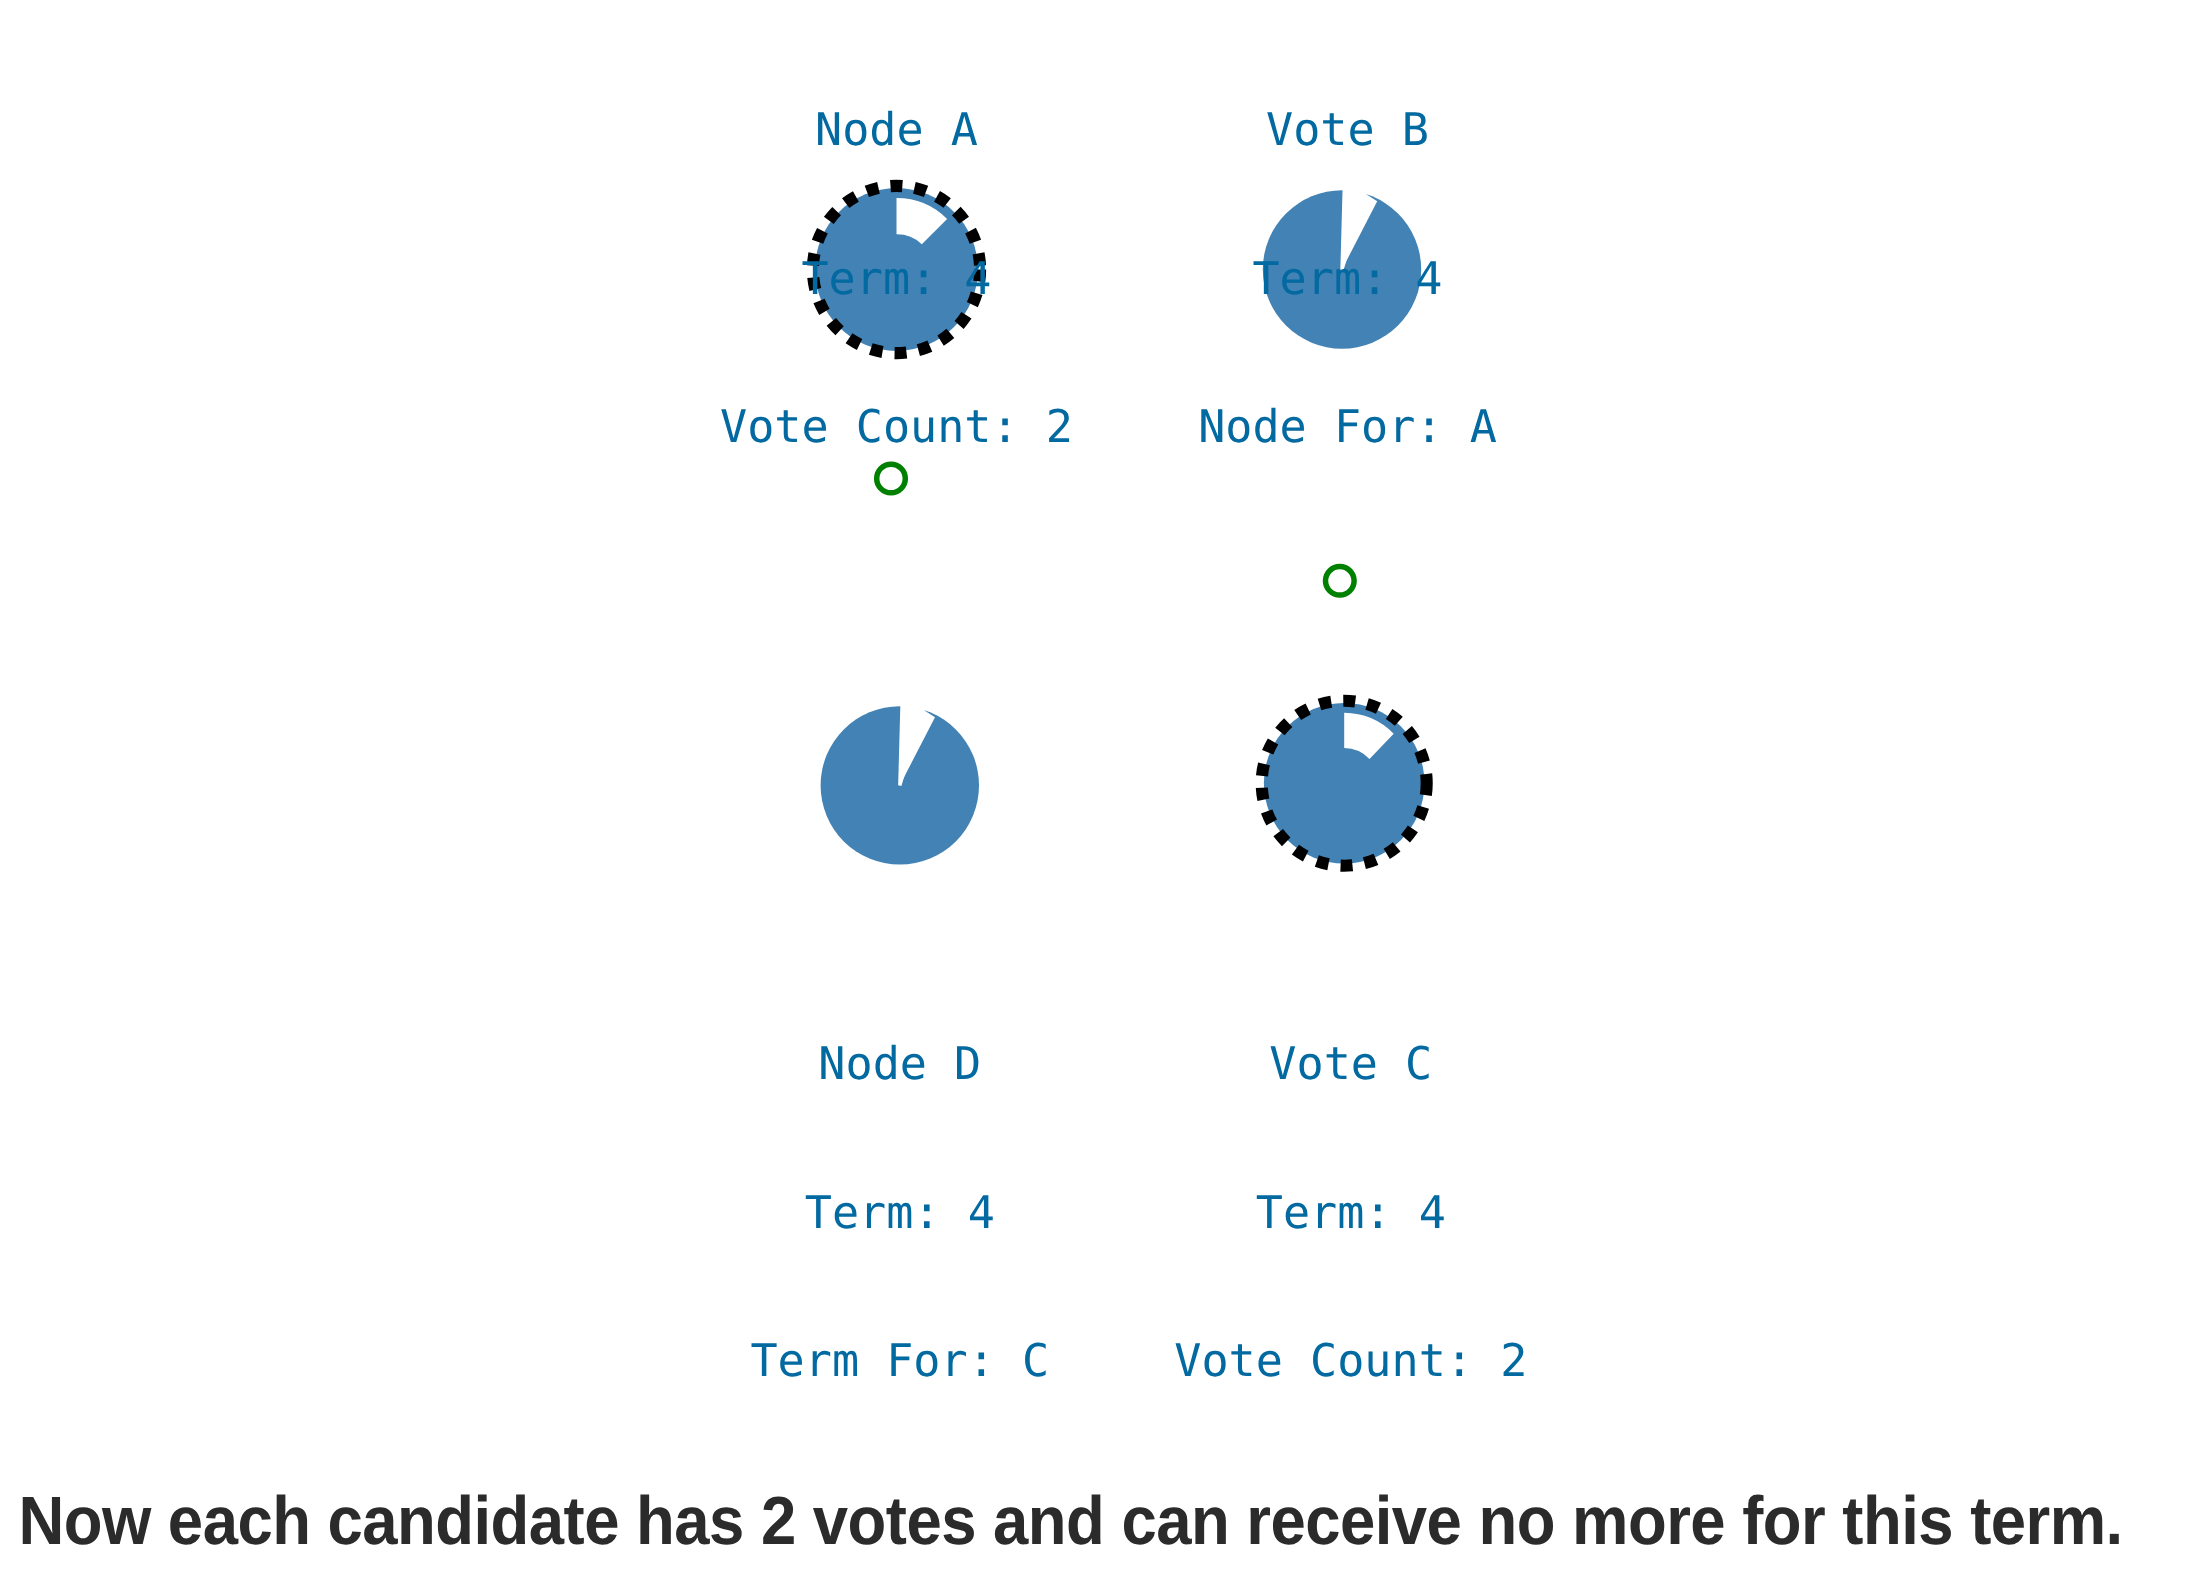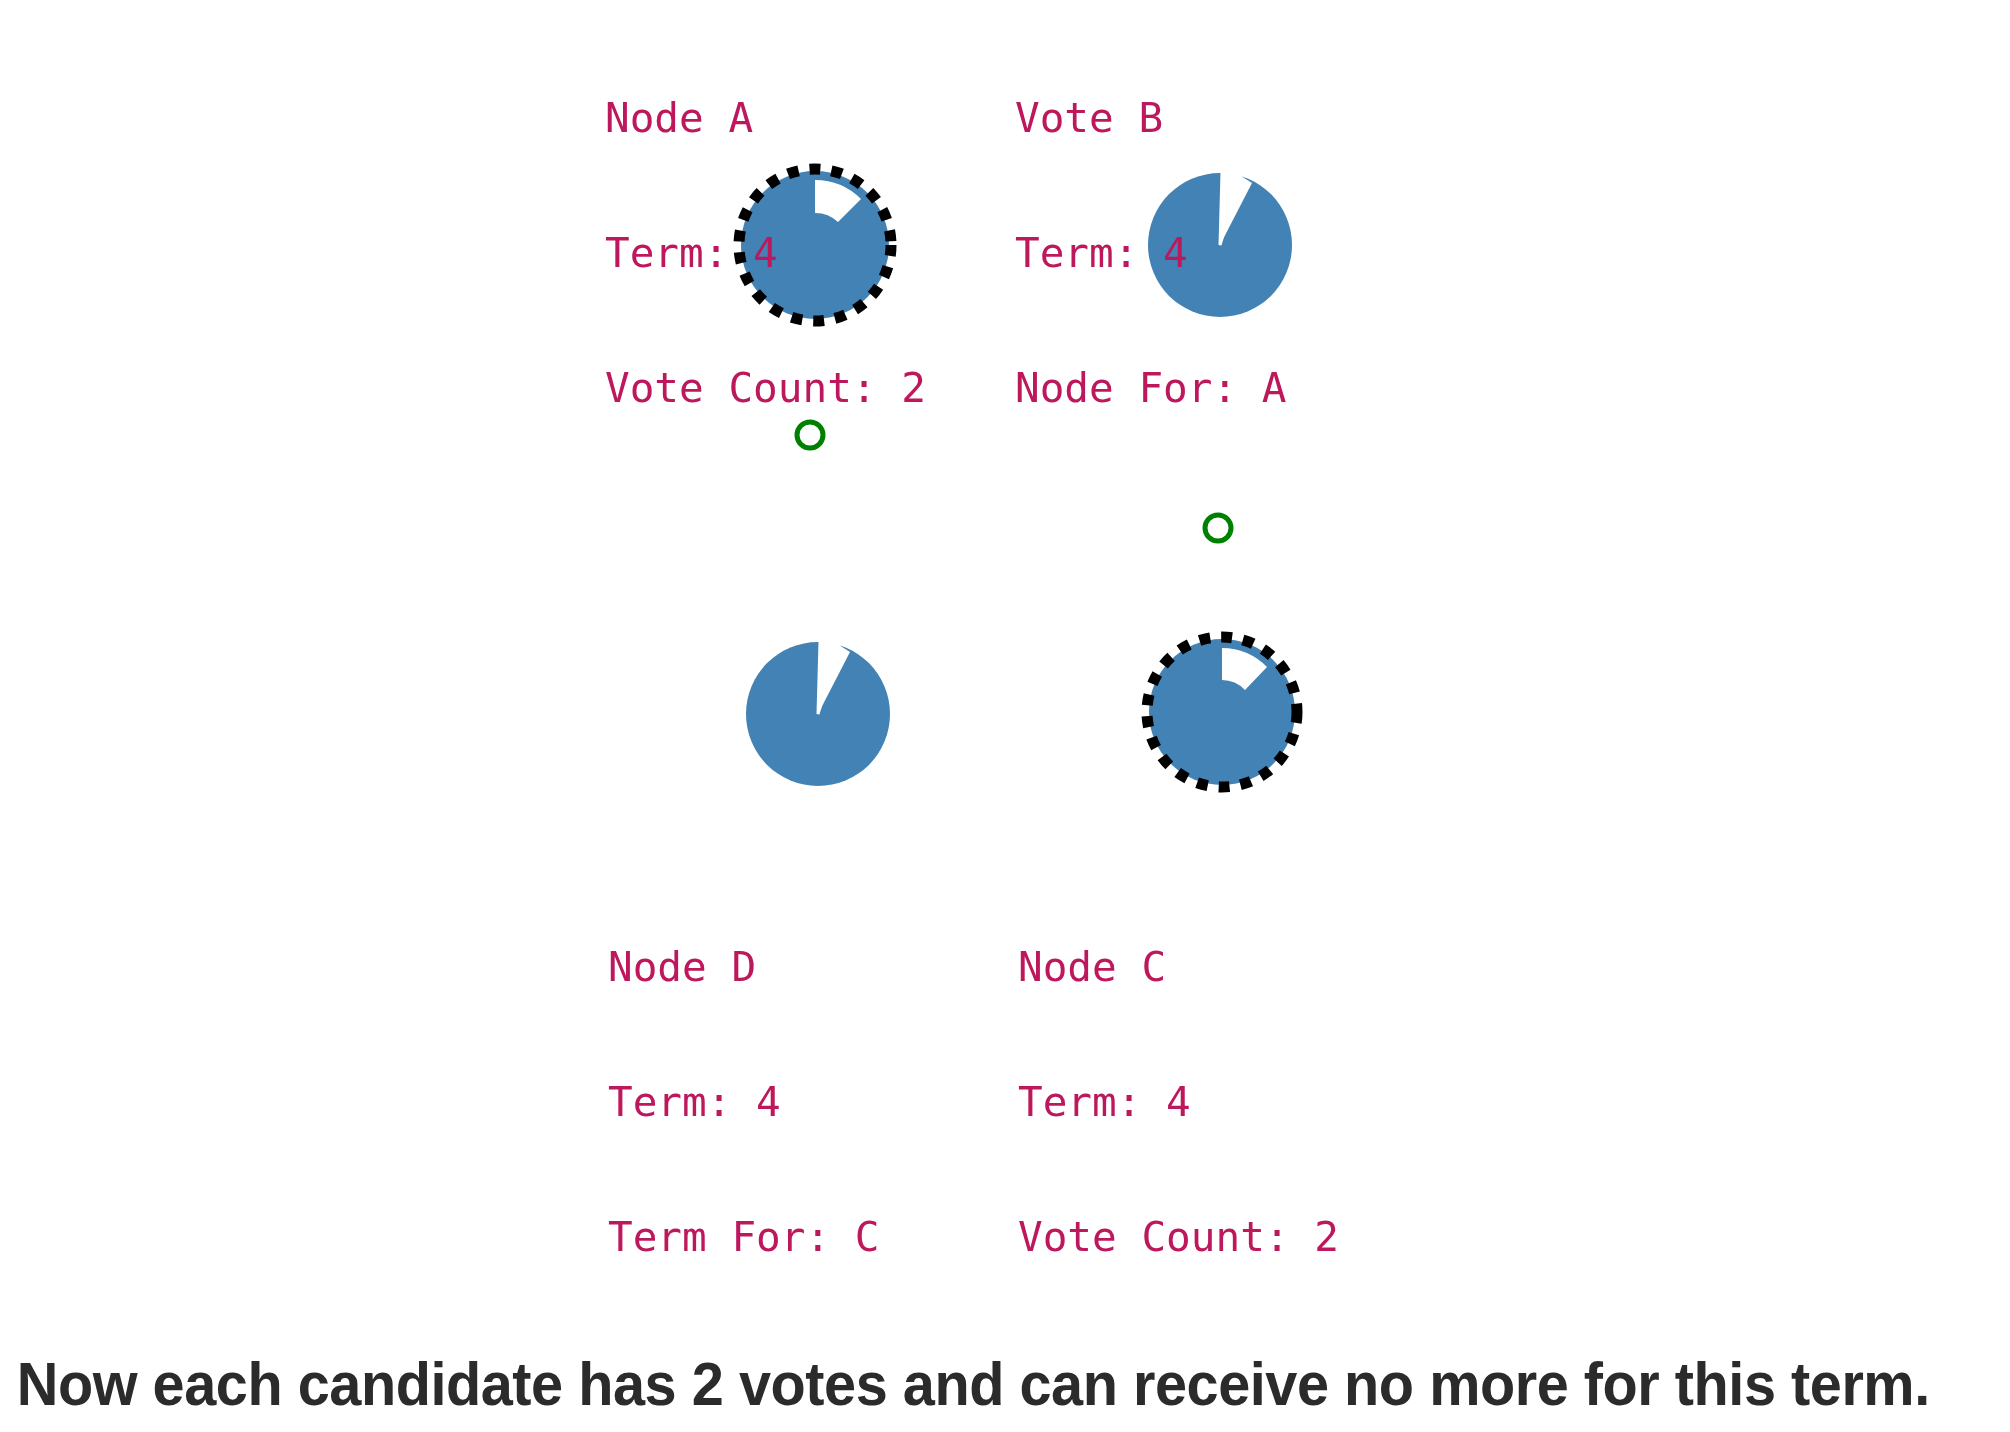--- a/index.html
+++ b/index.html
@@ -22,21 +22,22 @@
     width: 2010px;
     height: 1432px;
   }
 
   
   .node-label {
     position: absolute;
     font-family: "DejaVu Sans Mono", "Liberation Mono", monospace;
     font-size: 41px;
     line-height: 45px;
-    color: #be185d;
+    color: #0369a1;
+    text-align: center;
     white-space: pre;
     letter-spacing: 0px;
   }
   .node-label .ln {
     display: block;
   }
 
   
   #label-a { left: 605px;  top: 6px;   width: 420px; }
   #label-b { left: 1015px; top: 6px;   width: 420px; }
@@ -137,20 +138,20 @@
     <span class="ln">Node For: A</span>
   </div>
 
   <div class="node-label" id="label-d">
     <span class="ln">Node D</span>
     <span class="ln">Term: 4</span>
     <span class="ln">Term For: C</span>
   </div>
 
   <div class="node-label" id="label-c">
-    <span class="ln">Node C</span>
+    <span class="ln">Vote C</span>
     <span class="ln">Term: 4</span>
     <span class="ln">Vote Count: 2</span>
   </div>
 
   <div id="caption">Now each candidate has 2 votes and can receive no more for this term.</div>
 
 </div>
 
 </body></html>

